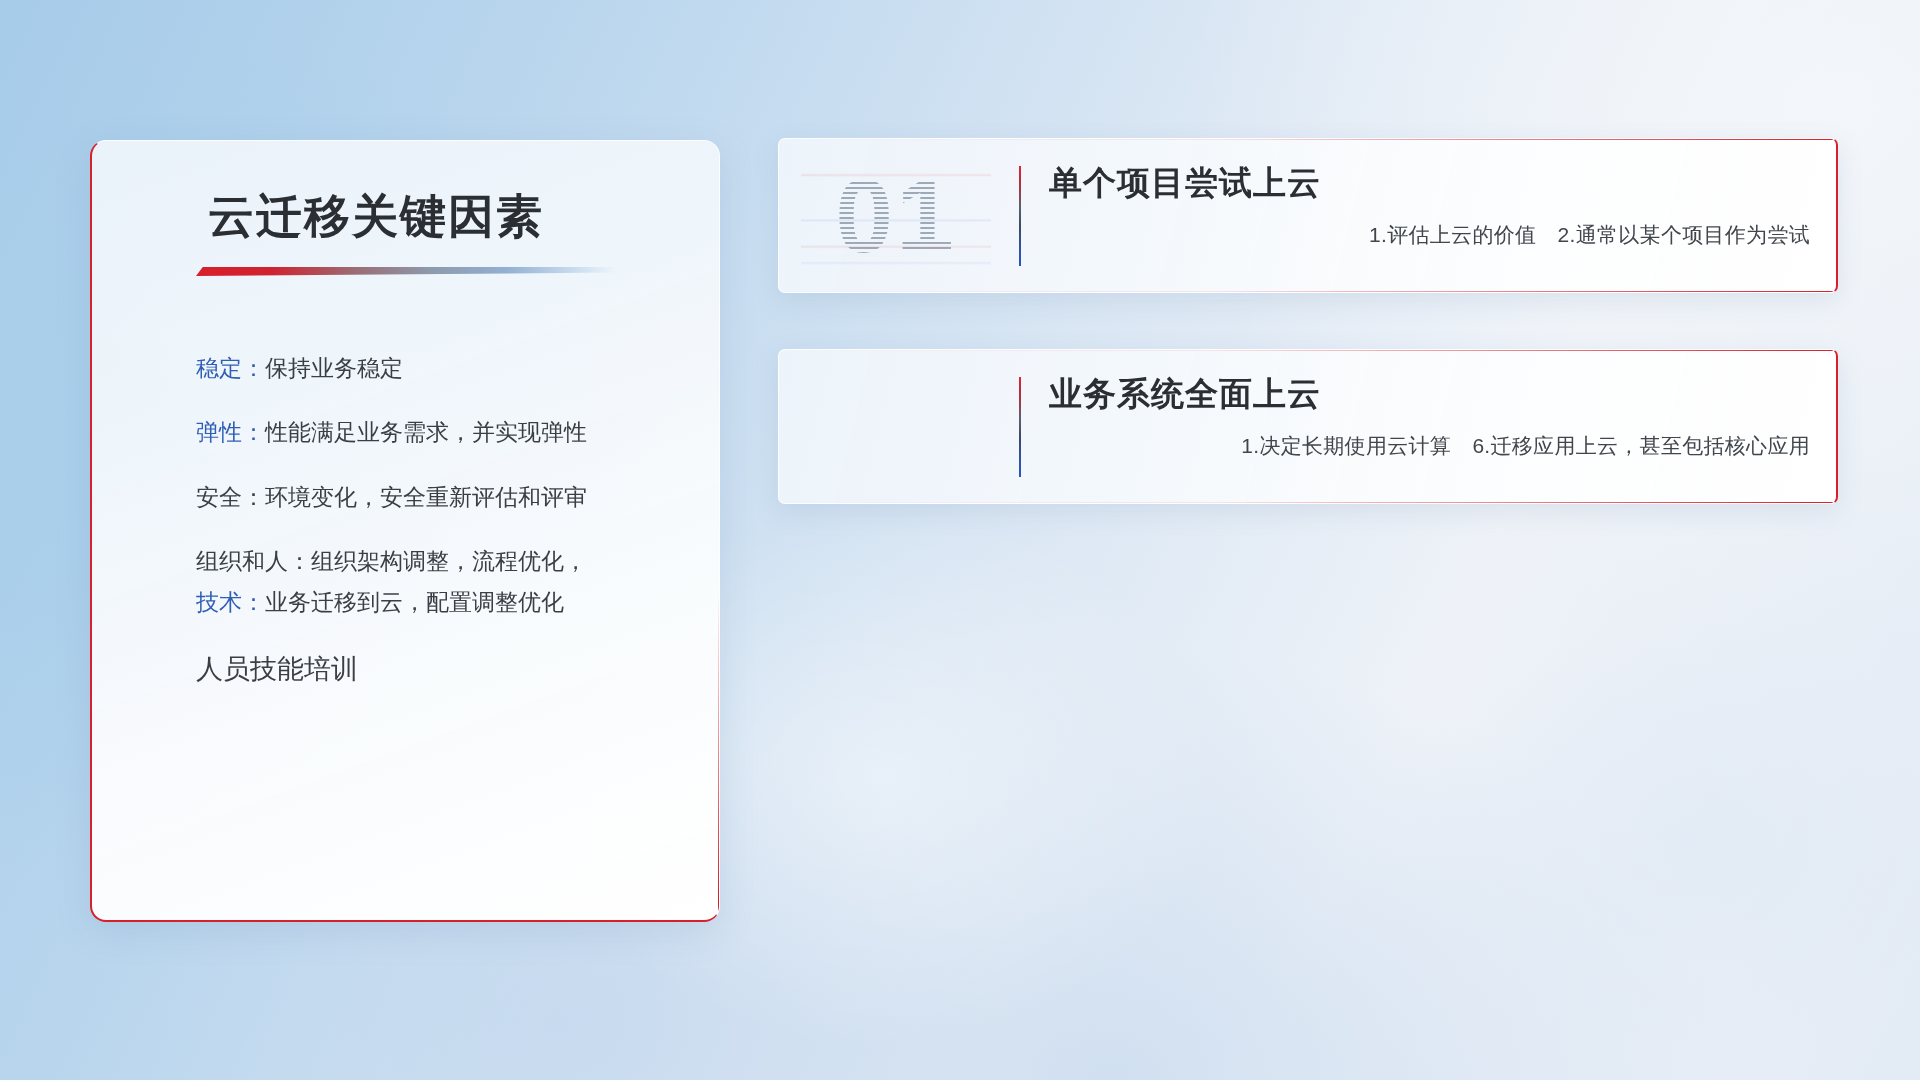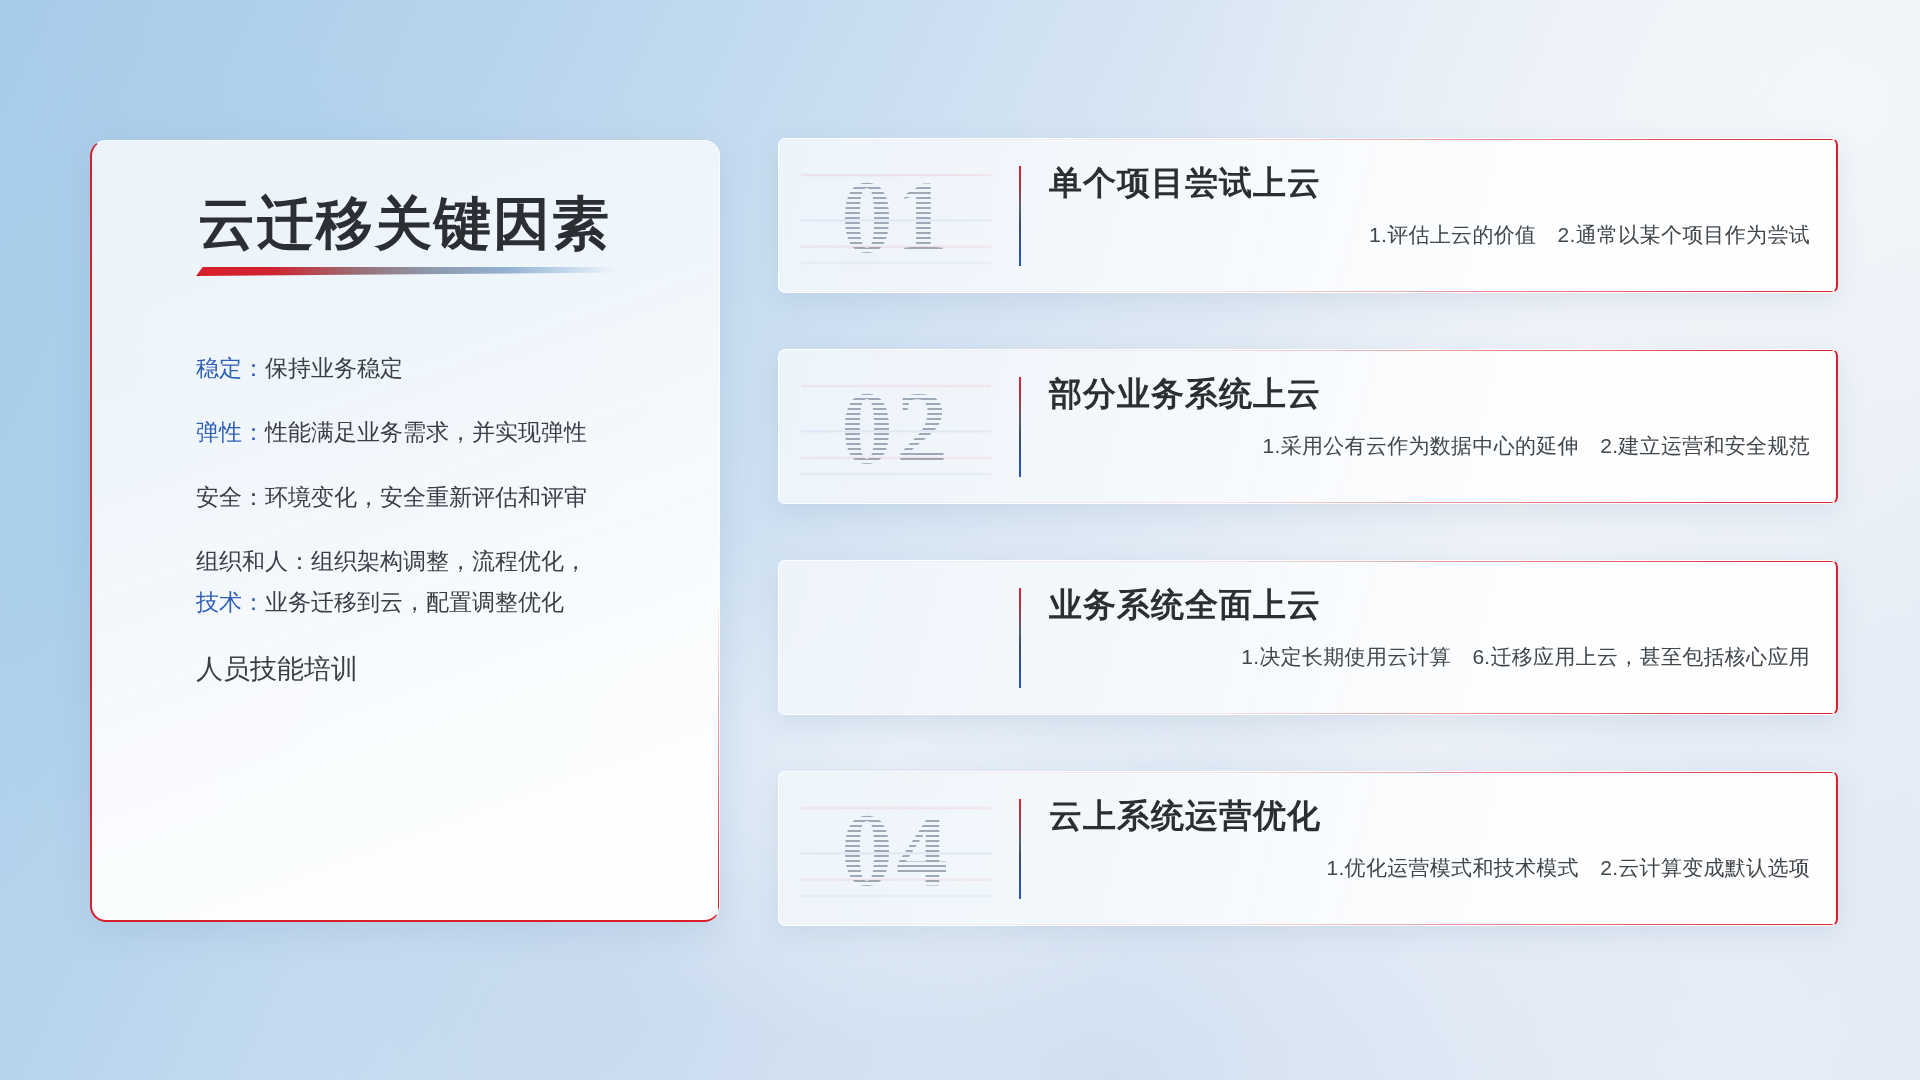--- a/index.html
+++ b/index.html
@@ -38,22 +38,22 @@
   }
   .left-panel::before{
     content:""; position:absolute; left:-2px; top:0; width:2px; height:56%;
     background:linear-gradient(180deg, rgba(216,31,42,0) 0%, rgba(216,31,42,0.25) 55%, #d81f2a 100%);
   }
   .left-panel::after{
     content:""; position:absolute; right:-1px; top:58%; bottom:-2px; width:2px;
     background:linear-gradient(180deg, rgba(216,31,42,0) 0%, #d81f2a 92%);
   }
   .panel-title {
-    position:absolute; left:106px; top:45px;
-    font-size:57px; font-weight:bold; color:#2b2f34; letter-spacing:2px;
+    position:absolute; left:116px; top:45px;
+    font-size:46px; font-weight:bold; color:#2b2f34; letter-spacing:2px;
     white-space:nowrap;
   }
   .title-rule {
     position:absolute; left:104px; top:126px; width:420px; height:9px;
     background:linear-gradient(90deg, #d81f2a 0%, #cf2230 18%, #9a6d74 38%, #8d9aad 56%, #93b0d2 74%, #c9dcee 90%, rgba(201,220,238,0) 100%);
     clip-path:polygon(1.6% 0, 100% 0, 100% 62%, 0 100%);
   }
   .factors { position:absolute; left:104px; top:212px; right:40px; }
   .factor-line {
     font-size:23px; line-height:1.36; color:#3a3f45;
@@ -93,21 +93,20 @@
     -webkit-background-clip:text; background-clip:text;
     user-select:none;
   }
   .card-num span{
     background:repeating-linear-gradient(180deg,
         rgba(120,134,152,0.95) 0px, rgba(120,134,152,0.95) 2px,
         rgba(255,255,255,0) 2px, rgba(255,255,255,0) 5px);
     -webkit-background-clip:text; background-clip:text; color:transparent;
     -webkit-text-fill-color:transparent;
     filter:blur(0.25px);
-    font-family:Liberation Serif, serif;
   }
   .num-tint{
     position:absolute; inset:0; pointer-events:none; mix-blend-mode:normal;
     background:
       linear-gradient(180deg, rgba(216,31,42,0) 16%, rgba(216,31,42,0.14) 17.6%, rgba(216,31,42,0) 19%),
       linear-gradient(180deg, rgba(47,95,181,0)  52%, rgba(47,95,181,0.13) 53.4%, rgba(47,95,181,0) 55%),
       linear-gradient(180deg, rgba(216,31,42,0) 73%, rgba(216,31,42,0.13) 74.4%, rgba(216,31,42,0) 76%),
       linear-gradient(180deg, rgba(47,95,181,0)  86%, rgba(47,95,181,0.11) 87.2%, rgba(47,95,181,0) 89%);
   }
   .card-divider {
@@ -145,41 +144,19 @@
         <span>01</span>
         <div class="num-tint"></div>
       </div>
       <div class="card-divider"></div>
       <div class="card-body">
         <h2 class="card-title">单个项目尝试上云</h2>
         <p class="card-desc">1.评估上云的价值　2.通常以某个项目作为尝试</p>
       </div>
     </article>
     <article class="card">
-      <div class="card-num">
-        <span>02</span>
-        <div class="num-tint"></div>
-      </div>
-      <div class="card-divider"></div>
-      <div class="card-body">
-        <h2 class="card-title">部分业务系统上云</h2>
-        <p class="card-desc">1.采用公有云作为数据中心的延伸　2.建立运营和安全规范</p>
-      </div>
-    </article>
-    <article class="card">
       <div class="card-divider"></div>
       <div class="card-body">
         <h2 class="card-title">业务系统全面上云</h2>
         <p class="card-desc">1.决定长期使用云计算　6.迁移应用上云，甚至包括核心应用</p>
       </div>
     </article>
-    <article class="card">
-      <div class="card-num">
-        <span>04</span>
-        <div class="num-tint"></div>
-      </div>
-      <div class="card-divider"></div>
-      <div class="card-body">
-        <h2 class="card-title">云上系统运营优化</h2>
-        <p class="card-desc">1.优化运营模式和技术模式　2.云计算变成默认选项</p>
-      </div>
-    </article>
   </section>
 
 </body></html>

